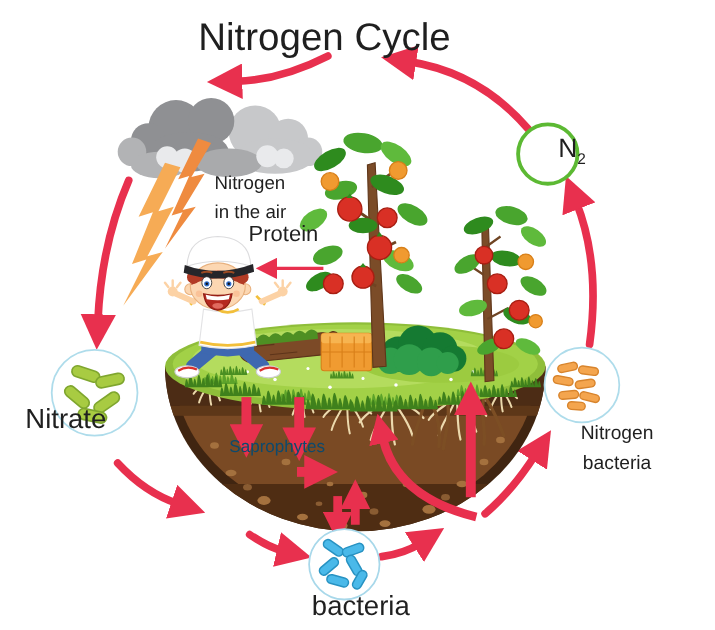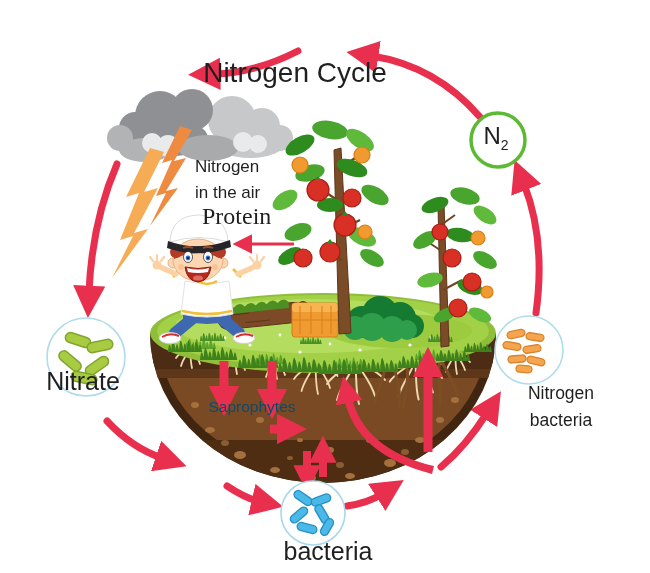--- a/index.html
+++ b/index.html
@@ -1,25 +1,25 @@
 <!DOCTYPE html>
 <html><head>
 <meta charset="utf-8">
 <style>
   html,body{margin:0;padding:0;background:#fff;}
   .stage{position:relative;width:650px;height:573px;background:#fff;overflow:hidden;
          font-family:"Liberation Sans",sans-serif;color:#1f1f1f;}
   .stage svg{position:absolute;left:0;top:0;}
   .label{position:absolute;line-height:1.25;}
-  .title{left:155px;top:12px;width:280px;text-align:center;font-size:28px;margin-top:43px;}
+  .title{left:155px;top:12px;width:280px;text-align:center;font-size:35px;}
   .air{left:195px;top:154px;font-size:17px;line-height:26px;}
-  .protein{left:202px;top:201px;font-size:24px;font-family:Liberation Serif, serif;}
-  .n2{left:470px;top:121px;width:52px;text-align:center;font-size:24px;}
+  .protein{left:226px;top:201px;font-size:20px;}
+  .n2{left:494px;top:121px;width:52px;text-align:center;font-size:24px;}
   .n2 sub{font-size:14px;}
-  .nitrate{left:23px;top:364px;width:120px;text-align:center;font-size:25px;line-height:34px;}
+  .nitrate{left:23px;top:364px;width:120px;text-align:left;font-size:25px;line-height:34px;}
   .separating{left:500px;top:380px;width:122px;text-align:center;font-size:17.5px;line-height:27px;}
   .bacteria-label{left:258px;top:536px;width:140px;text-align:center;font-size:25px;}
   .soiltext{left:187px;top:395px;width:130px;text-align:center;font-size:15.5px;line-height:23px;color:#0c4a6e;}
   .soiltext sub{font-size:10px;}
 </style>
 </head>
 <body>
 
 <div class="stage">
 

